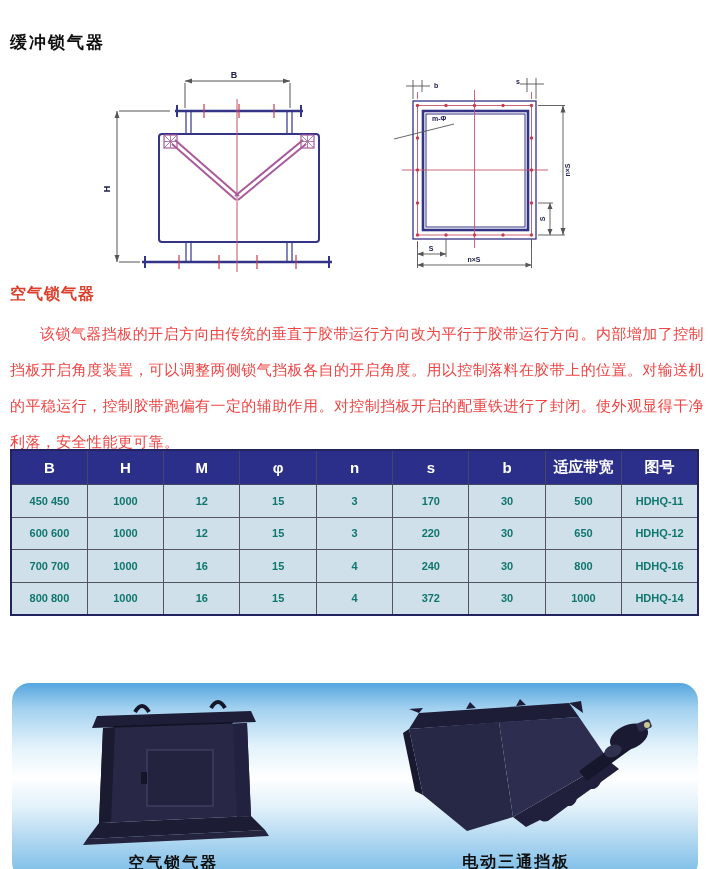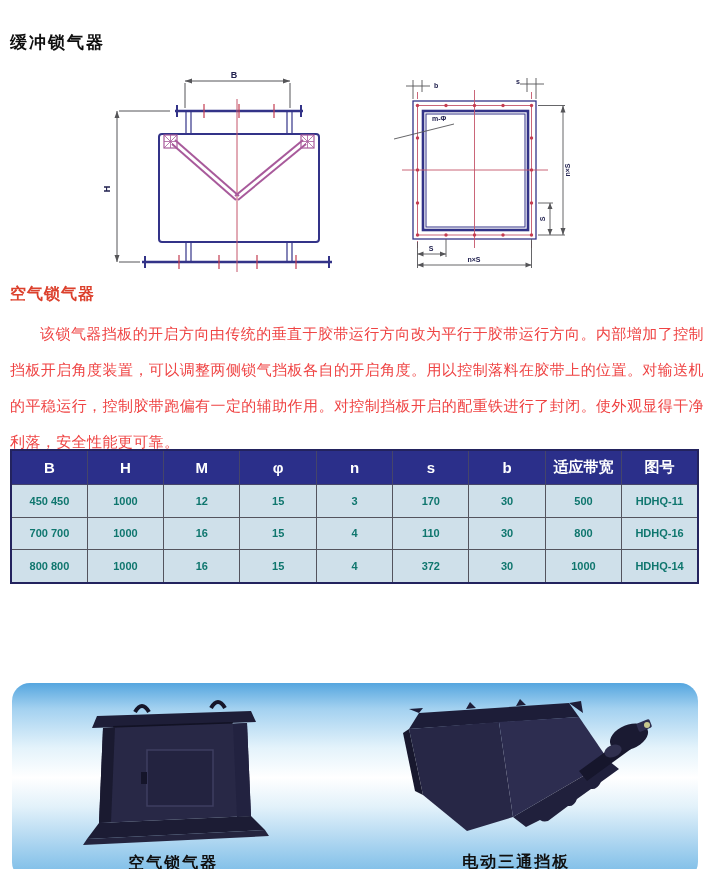--- a/index.html
+++ b/index.html
@@ -212,26 +212,37 @@
           <td>1000</td>
           <td>12</td>
           <td>15</td>
           <td>3</td>
           <td>170</td>
           <td>30</td>
           <td>500</td>
           <td>HDHQ-11</td>
         </tr>
         <tr>
+          <td>600 600</td>
+          <td>1000</td>
+          <td>12</td>
+          <td>15</td>
+          <td>3</td>
+          <td>220</td>
+          <td>30</td>
+          <td>650</td>
+          <td>HDHQ-12</td>
+        </tr>
+        <tr>
           <td>700 700</td>
           <td>1000</td>
           <td>16</td>
           <td>15</td>
           <td>4</td>
-          <td>110</td>
+          <td>240</td>
           <td>30</td>
           <td>800</td>
           <td>HDHQ-16</td>
         </tr>
         <tr>
           <td>800 800</td>
           <td>1000</td>
           <td>16</td>
           <td>15</td>
           <td>4</td>

